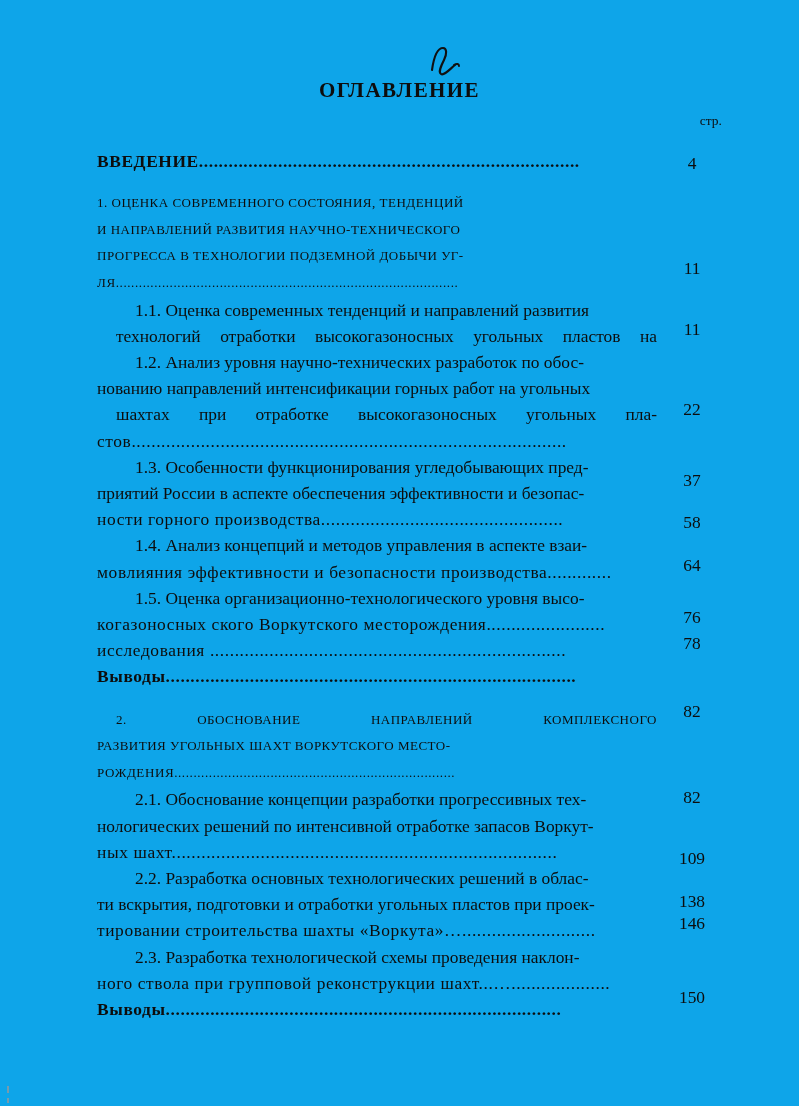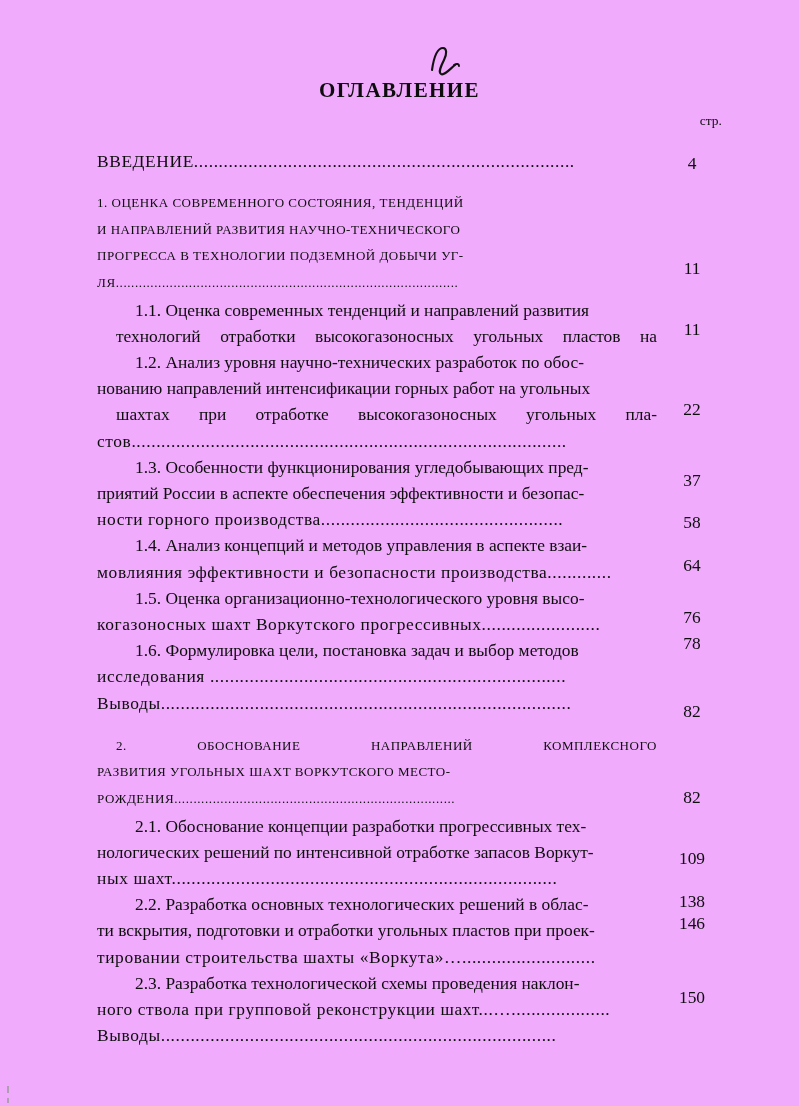--- a/index.html
+++ b/index.html
@@ -9,21 +9,21 @@
     background: #ffffff;
   }
   body {
     font-family: "Liberation Serif", "DejaVu Serif", serif;
     color: #0d0d0d;
   }
   .page {
     position: relative;
     width: 799px;
     height: 1106px;
-    background: #f0abfc;
+    background: #0ea5e9;
     overflow: hidden;
     box-sizing: border-box;
   }
 
   
   .hand-mark {
     position: absolute;
     left: 424px;
     top: 44px;
     width: 40px;
@@ -68,21 +68,21 @@
 
   
   .lines {
     font-size: 17.4px;
     line-height: 26.2px;
     text-align: justify;
     text-justify: inter-word;
     margin: 0;
   }
   .lines.bold {
-    font-weight: normal;
+    font-weight: bold;
     letter-spacing: 0.55px;
   }
   .lines.caps {
     font-weight: normal;
     font-size: 13px;
     letter-spacing: 0.5px;
     line-height: 26.6px;
   }
   .line {
     display: block;
@@ -210,27 +210,26 @@
     <div class="entry">
       <div class="lines">
         <span class="line"><span class="indent"></span><span>1.4. Анализ концепций и методов управления в аспекте взаи-</span></span>
         <span class="line leader">мовлияния эффективности и безопасности производства.............</span>
       </div>
     </div>
 
     <div class="entry">
       <div class="lines">
         <span class="line"><span class="indent"></span><span>1.5. Оценка организационно-технологического уровня высо-</span></span>
-        <span class="line leader">когазоносных шахт Воркутского прогрессивных........................</span>
-      </div>
-    </div>
-
-    <div class="entry">
-      <div class="lines">
-        <span class="line"><span class="indent"></span><span>1.6. Формулировка цели, постановка задач и выбор методов</span></span>
+        <span class="line leader">когазоносных ского Воркутского месторождения........................</span>
+      </div>
+    </div>
+
+    <div class="entry">
+      <div class="lines">
         <span class="line leader">исследования ........................................................................</span>
       </div>
     </div>
 
     <div class="entry">
       <div class="lines bold">
         <span class="line leader">Выводы...................................................................................</span>
       </div>
     </div>
 

